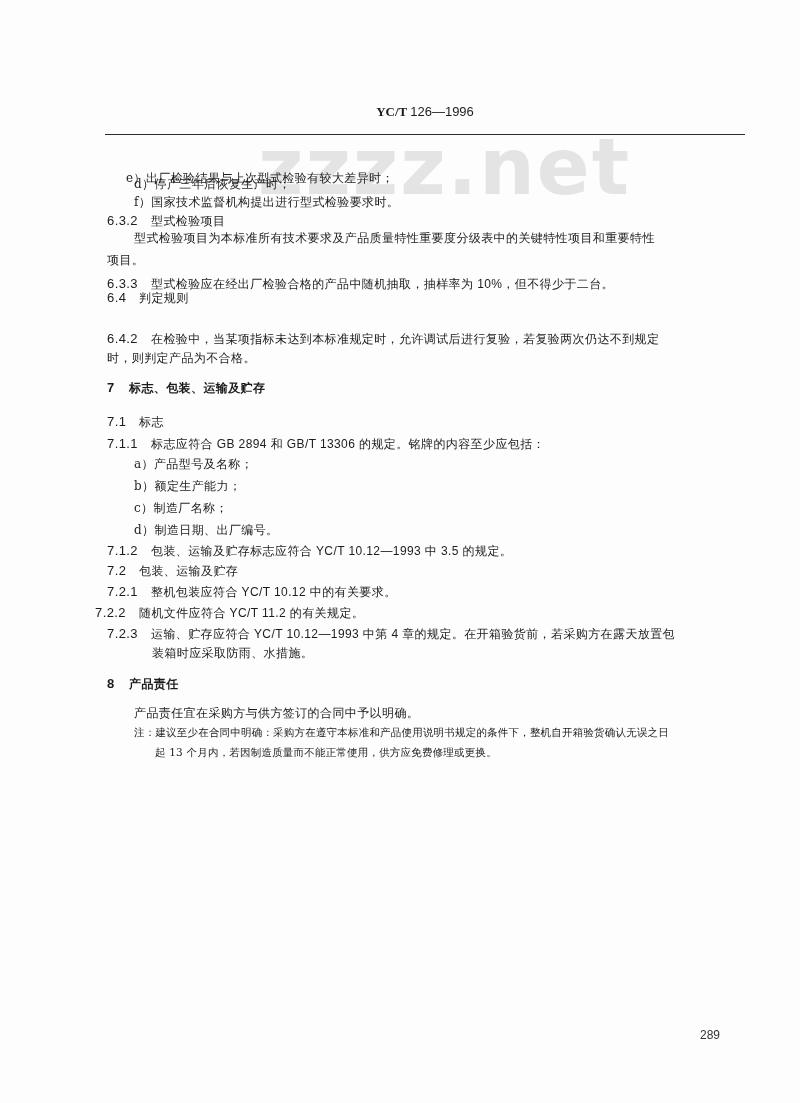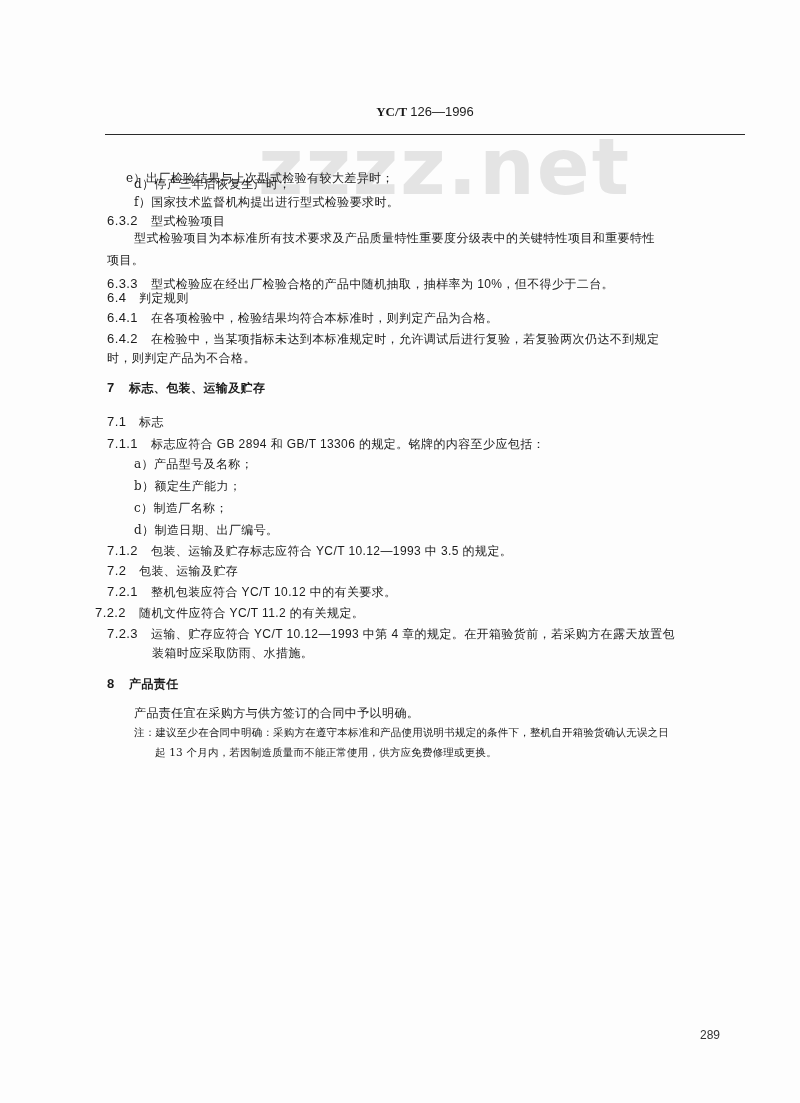--- a/index.html
+++ b/index.html
@@ -60,23 +60,20 @@
   <div class="line" style="left:134px;top:230px;">型式检验项目为本标准所有技术要求及产品质量特性重要度分级表中的关键特性项目和重要特性</div>
   <div class="line" style="left:107px;top:252px;">项目。</div>
 
   <div class="line sec" style="left:107px;top:268px;margin-top:8px;">
     <span class="n">6.3.3</span><span>型式检验应在经出厂检验合格的产品中随机抽取，抽样率为 10%，但不得少于二台。</span>
   </div>
 
   <div class="line sec" style="left:107px;top:290px;">
     <span class="n" style="min-width:24px;">6.4</span><span>判定规则</span>
   </div>
-  <div class="line sec" style="left:107px;top:310px;">
-    <span class="n">6.4.1</span><span>在各项检验中，检验结果均符合本标准时，则判定产品为合格。</span>
-  </div>
   <div class="line sec" style="left:107px;top:331px;">
     <span class="n">6.4.2</span><span>在检验中，当某项指标未达到本标准规定时，允许调试后进行复验，若复验两次仍达不到规定</span>
   </div>
   <div class="line" style="left:107px;top:350px;text-align:center;">时，则判定产品为不合格。</div>
 
   <div class="line sec bold" style="left:107px;top:380px;">
     <span class="n" style="min-width:14px;">7</span><span>标志、包装、运输及贮存</span>
   </div>
 
   <div class="line sec" style="left:107px;top:414px;">

